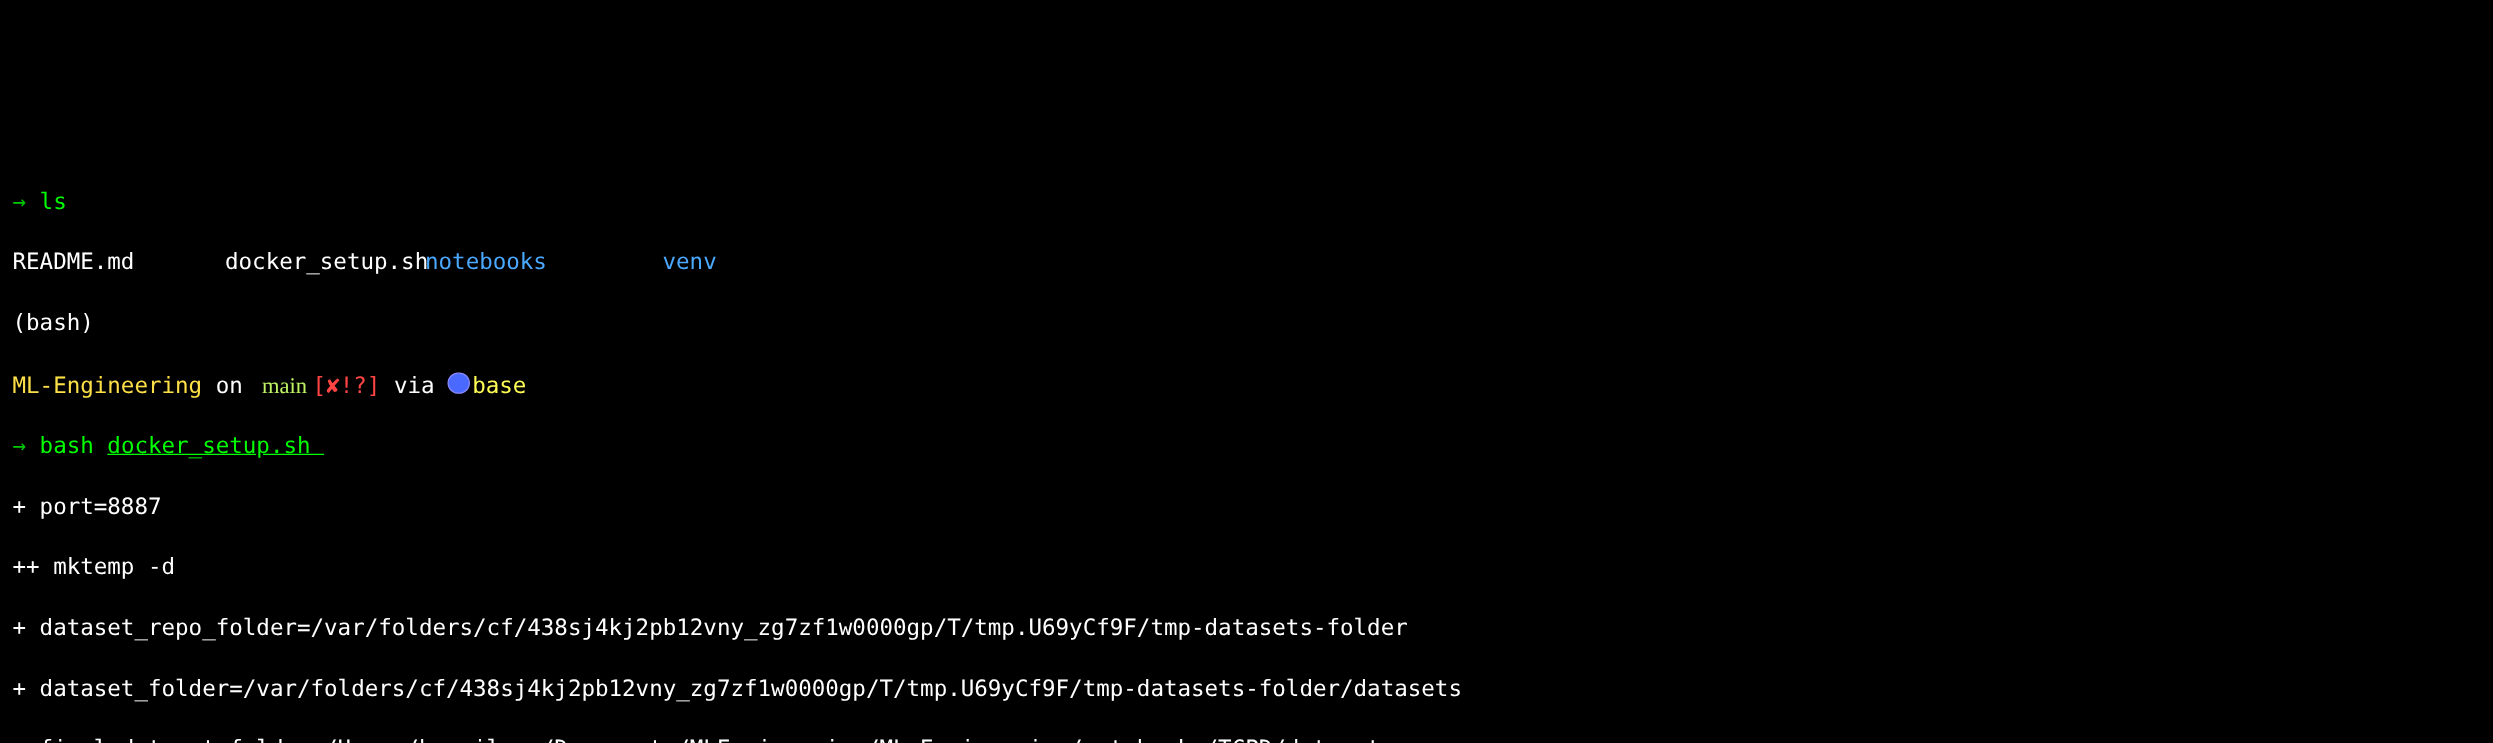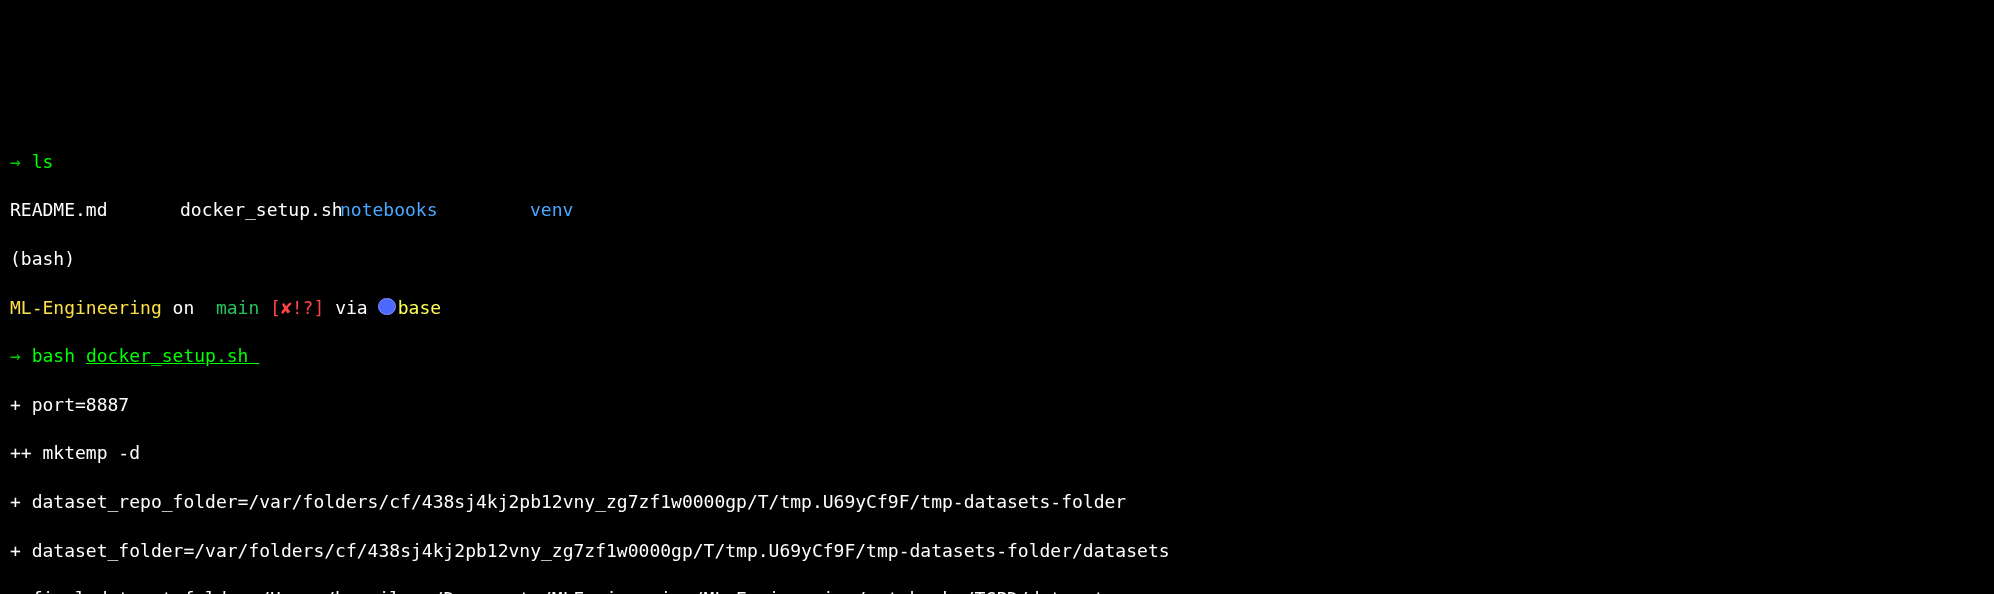--- a/index.html
+++ b/index.html
@@ -18,21 +18,21 @@
     width: 1994px;
     box-sizing: border-box;
   }
   .line {
     display: block;
   }
   .arrow { color: #00cc00; }
   .cmd-green { color: #00ff00; }
   .white { color: #ffffff; }
   .cyan { color: #fde047; }
-  .purple { color: #22c55e; }
+  .purple { color: #bef264; font-family: Liberation Serif, serif; }
   .blue { color: #4aa8ff; }
   .red { color: #ff4444; }
   .yellow { color: #ffff55; }
   .underline { text-decoration: underline; }
   .circle {
     display: inline-block;
     width: 0.85em;
     height: 0.85em;
     border-radius: 50%;
     background: #4a6aff;

